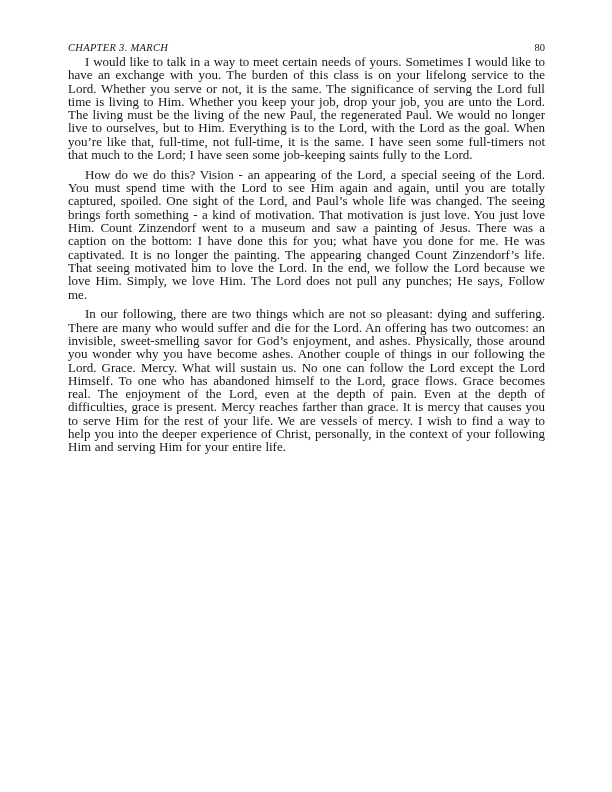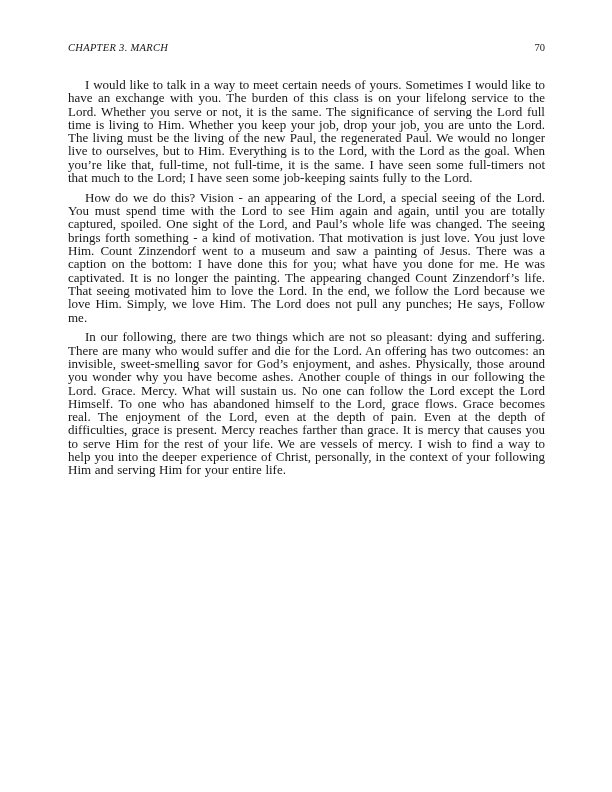--- a/index.html
+++ b/index.html
@@ -17,21 +17,21 @@
     font-family: "Liberation Serif", "DejaVu Serif", serif;
     color: #161616;
     overflow: hidden;
   }
   .running-header {
     display: flex;
     justify-content: space-between;
     align-items: baseline;
     font-size: 10.5px;
     line-height: 11px;
-    margin-bottom: 25px;
+    margin-bottom: 2px;
   }
   .running-header .chapter {
     font-style: italic;
     letter-spacing: 0.3px;
   }
   .running-header .pagenum {
     font-style: normal;
   }
   .body-text p {
     font-size: 13px;
@@ -41,20 +41,20 @@
     margin: 0 0 6.5px 0;
     word-spacing: 0.4px;
   }
 </style>
 </head>
 <body>
 
 <div class="page">
   <div class="running-header">
     <span class="chapter">CHAPTER 3. MARCH</span>
-    <span class="pagenum">70</span>
+    <span class="pagenum">80</span>
   </div>
   <div class="body-text">
     <p>I would like to talk in a way to meet certain needs of yours. Sometimes I would like to have an exchange with you. The burden of this class is on your lifelong service to the Lord. Whether you serve or not, it is the same. The significance of serving the Lord full time is living to Him. Whether you keep your job, drop your job, you are unto the Lord. The living must be the living of the new Paul, the regenerated Paul. We would no longer live to ourselves, but to Him. Everything is to the Lord, with the Lord as the goal. When you’re like that, full-time, not full-time, it is the same. I have seen some full-timers not that much to the Lord; I have seen some job-keeping saints fully to the Lord.</p>
     <p>How do we do this? Vision - an appearing of the Lord, a special seeing of the Lord. You must spend time with the Lord to see Him again and again, until you are totally captured, spoiled. One sight of the Lord, and Paul’s whole life was changed. The seeing brings forth something - a kind of motivation. That motivation is just love. You just love Him. Count Zinzendorf went to a museum and saw a painting of Jesus. There was a caption on the bottom: I have done this for you; what have you done for me. He was captivated. It is no longer the painting. The appearing changed Count Zinzendorf’s life. That seeing motivated him to love the Lord. In the end, we follow the Lord because we love Him. Simply, we love Him. The Lord does not pull any punches; He says, Follow me.</p>
     <p>In our following, there are two things which are not so pleasant: dying and suffering. There are many who would suffer and die for the Lord. An offering has two outcomes: an invisible, sweet-smelling savor for God’s enjoyment, and ashes. Physically, those around you wonder why you have become ashes. Another couple of things in our following the Lord. Grace. Mercy. What will sustain us. No one can follow the Lord except the Lord Himself. To one who has abandoned himself to the Lord, grace flows. Grace becomes real. The enjoyment of the Lord, even at the depth of pain. Even at the depth of difficulties, grace is present. Mercy reaches farther than grace. It is mercy that causes you to serve Him for the rest of your life. We are vessels of mercy. I wish to find a way to help you into the deeper experience of Christ, personally, in the context of your following Him and serving Him for your entire life.</p>
   </div>
 </div>
 
 </body></html>

